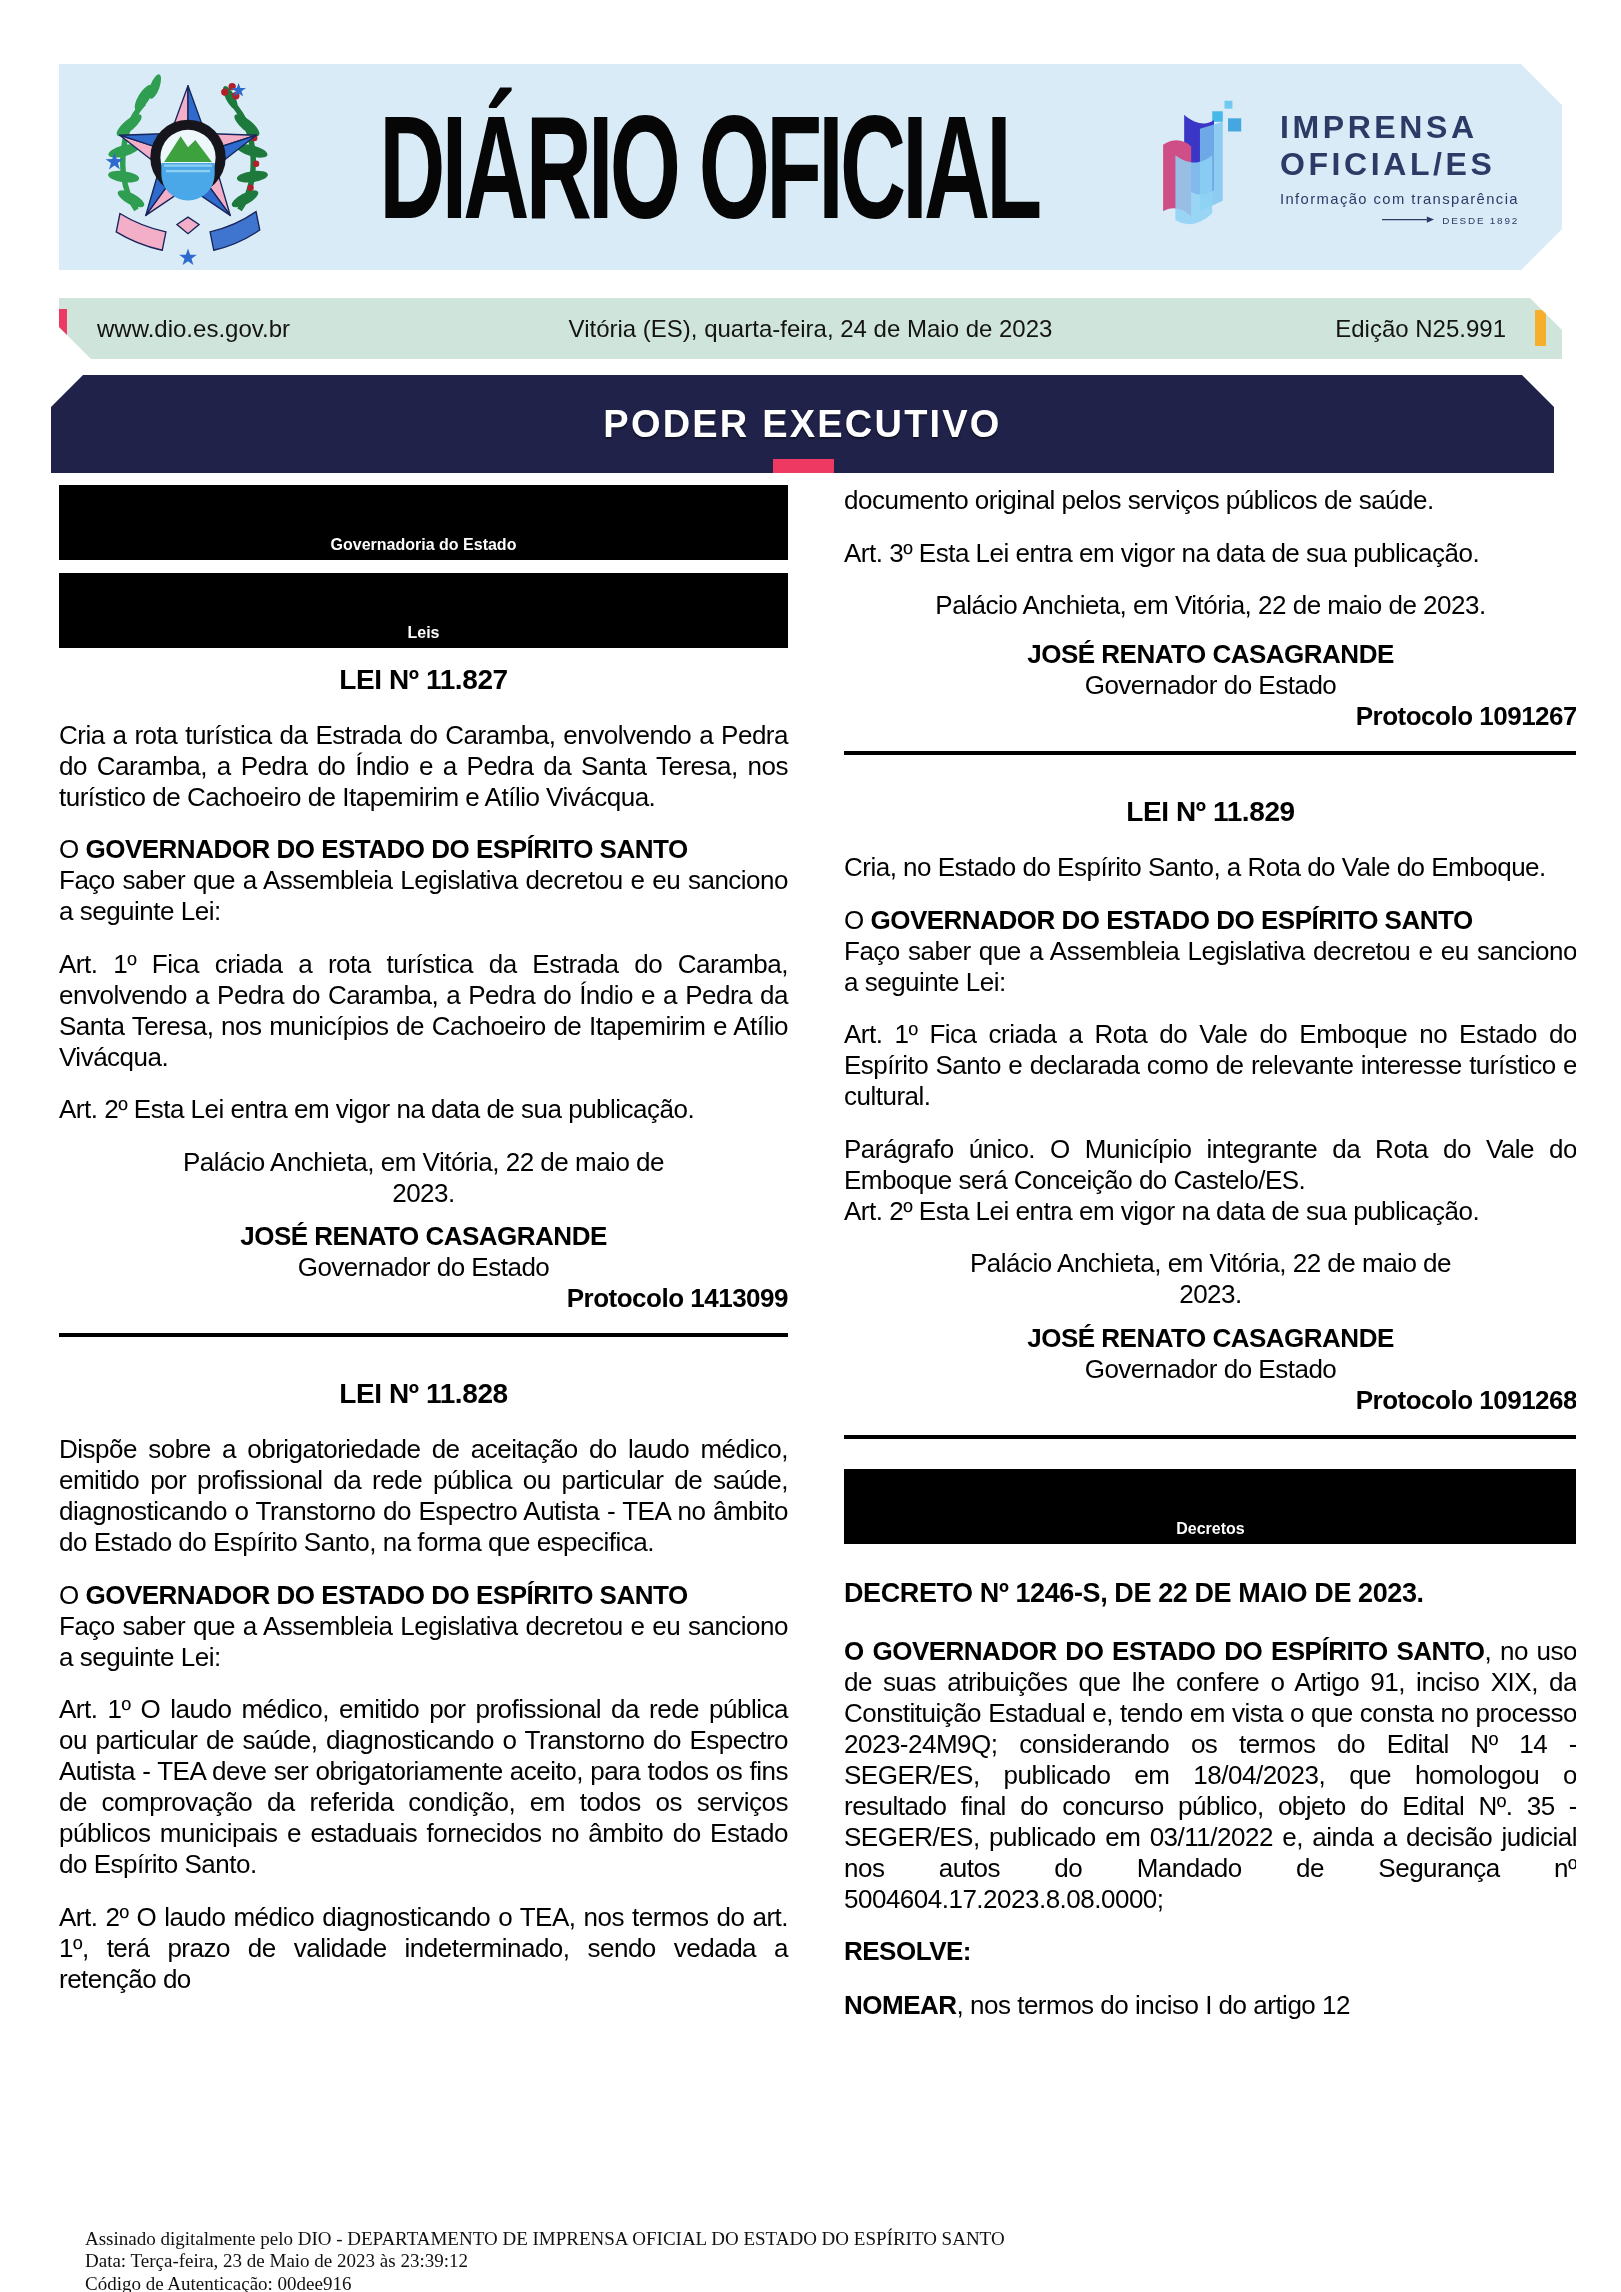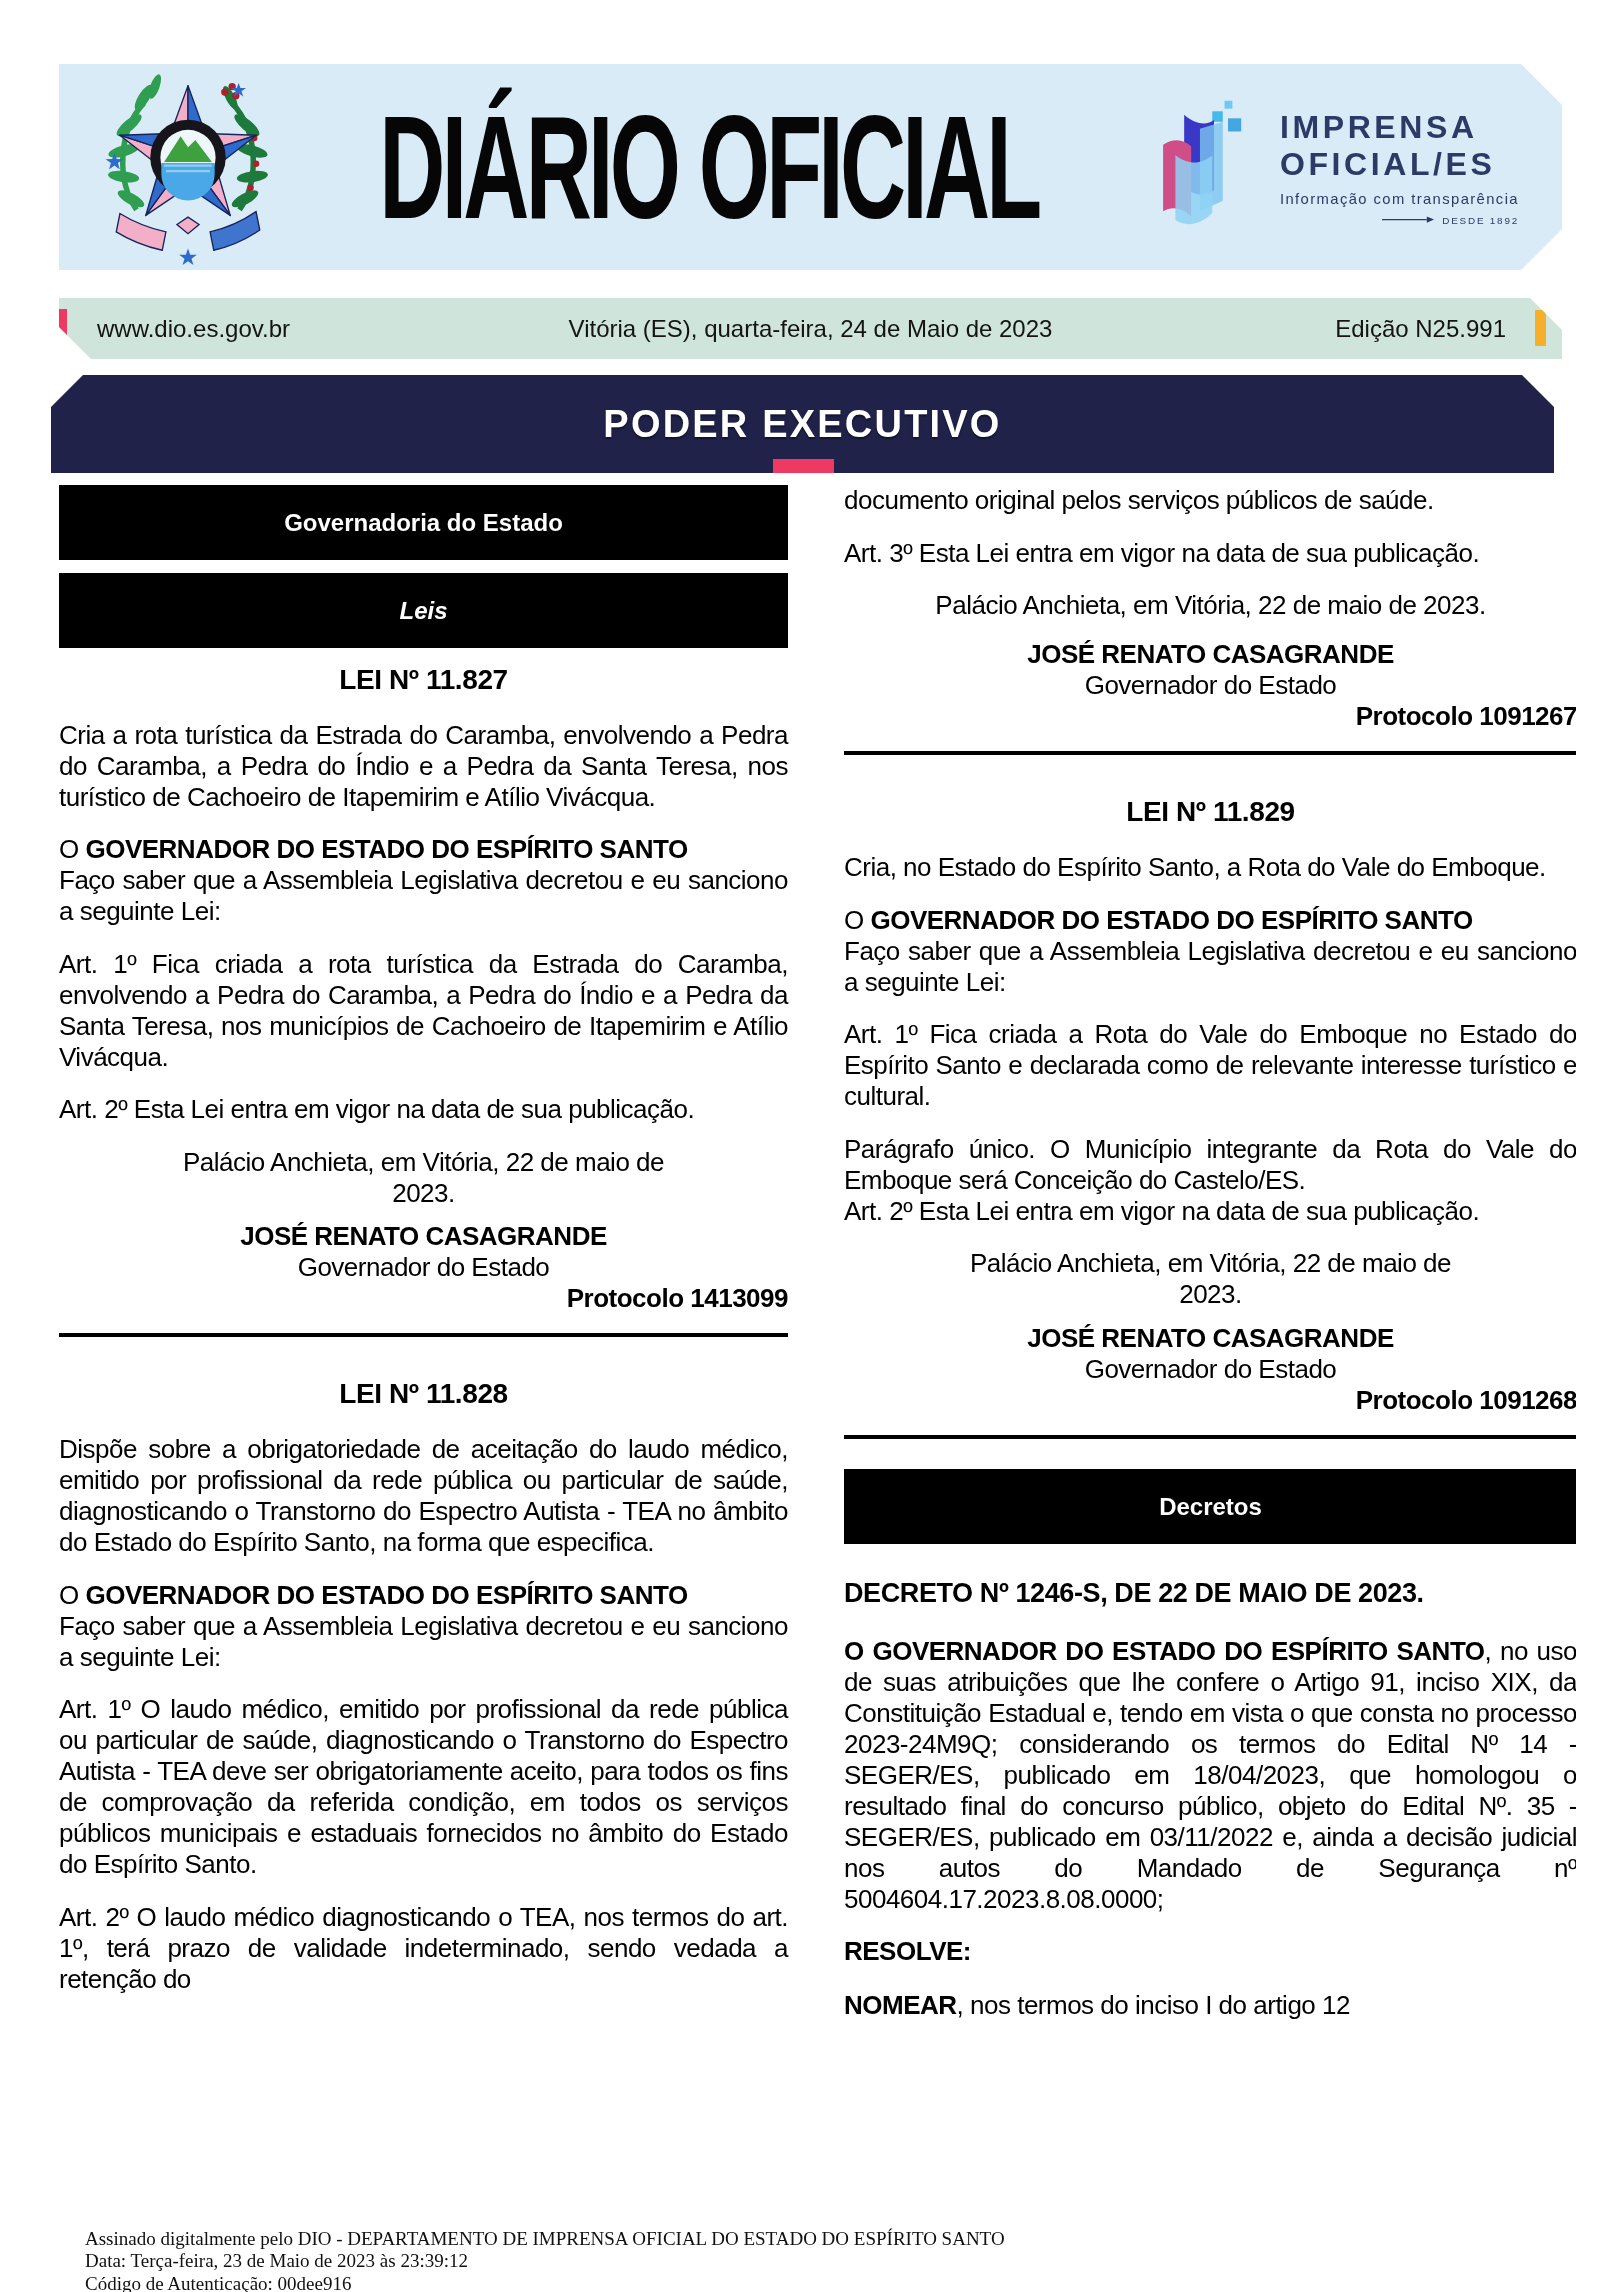--- a/index.html
+++ b/index.html
@@ -58,24 +58,24 @@
   
   .columns {
     position:absolute; left:59px; top:485px; width:1517px; height:1728px;
     display:flex; gap:56px; overflow:hidden;
     font-size:26px; line-height:31px; letter-spacing:-0.5px;
   }
   .col-left  { flex:0 0 729px; width:729px; }
   .col-right { flex:0 0 733px; width:733px; }
 
   .black-bar {
-    background:#000; color:#fff; font-weight:bold; font-size:24px; letter-spacing:0;
-    height:75px; display:flex; align-items:center; justify-content:center; margin-bottom:12.5px;
-  }
-  .black-bar.second { margin-bottom:15px;font-style:italic; }
+    background:#000; color:#fff; font-weight:bold; font-size:16px; letter-spacing:0;
+    height:75px; display:flex; align-items:flex-end; justify-content:center; margin-bottom:12.5px;
+  }
+  .black-bar.second { margin-bottom:15px; }
   .black-bar.decretos { margin-top:30px; margin-bottom:34px; }
 
   .law-heading { text-align:center; font-size:28px; margin:16px 0 25px; letter-spacing:-0.4px; }
   .p { text-align:justify; margin-bottom:21.5px; }
   .p-last { margin-bottom:0; }
   .blockline { display:block; }
   .pre { white-space:pre-line; }
   .bold { font-weight:bold; }
   .place-date { text-align:center; margin-bottom:12.5px; }
   .sig-name { text-align:center; font-weight:bold; }

